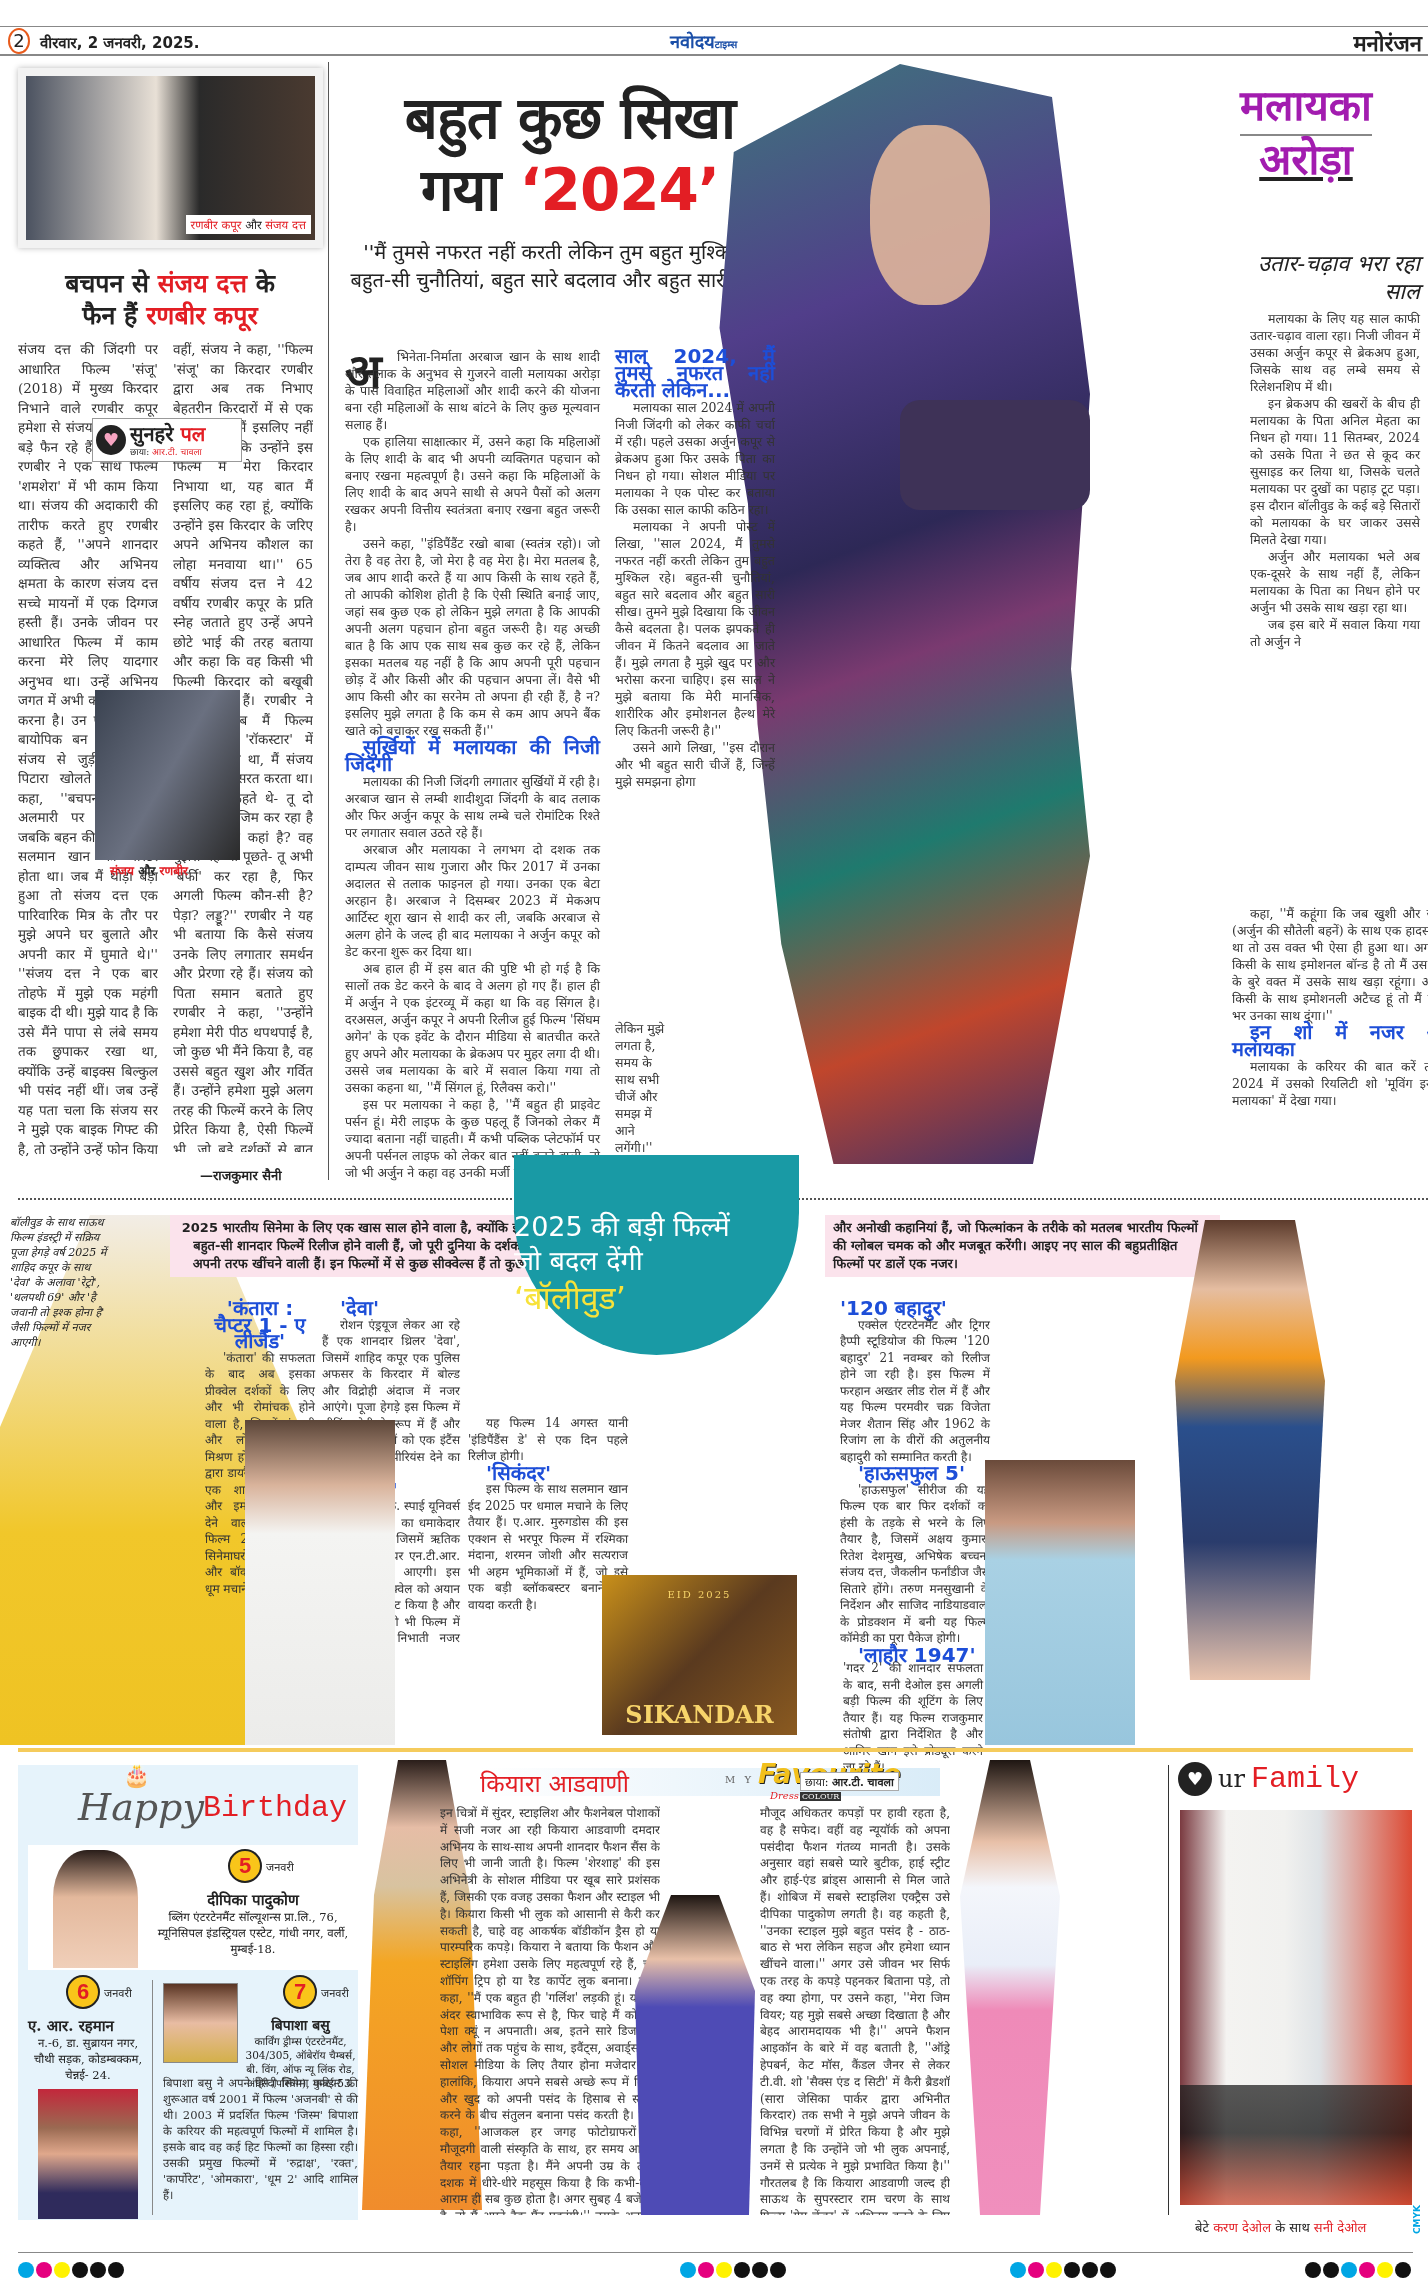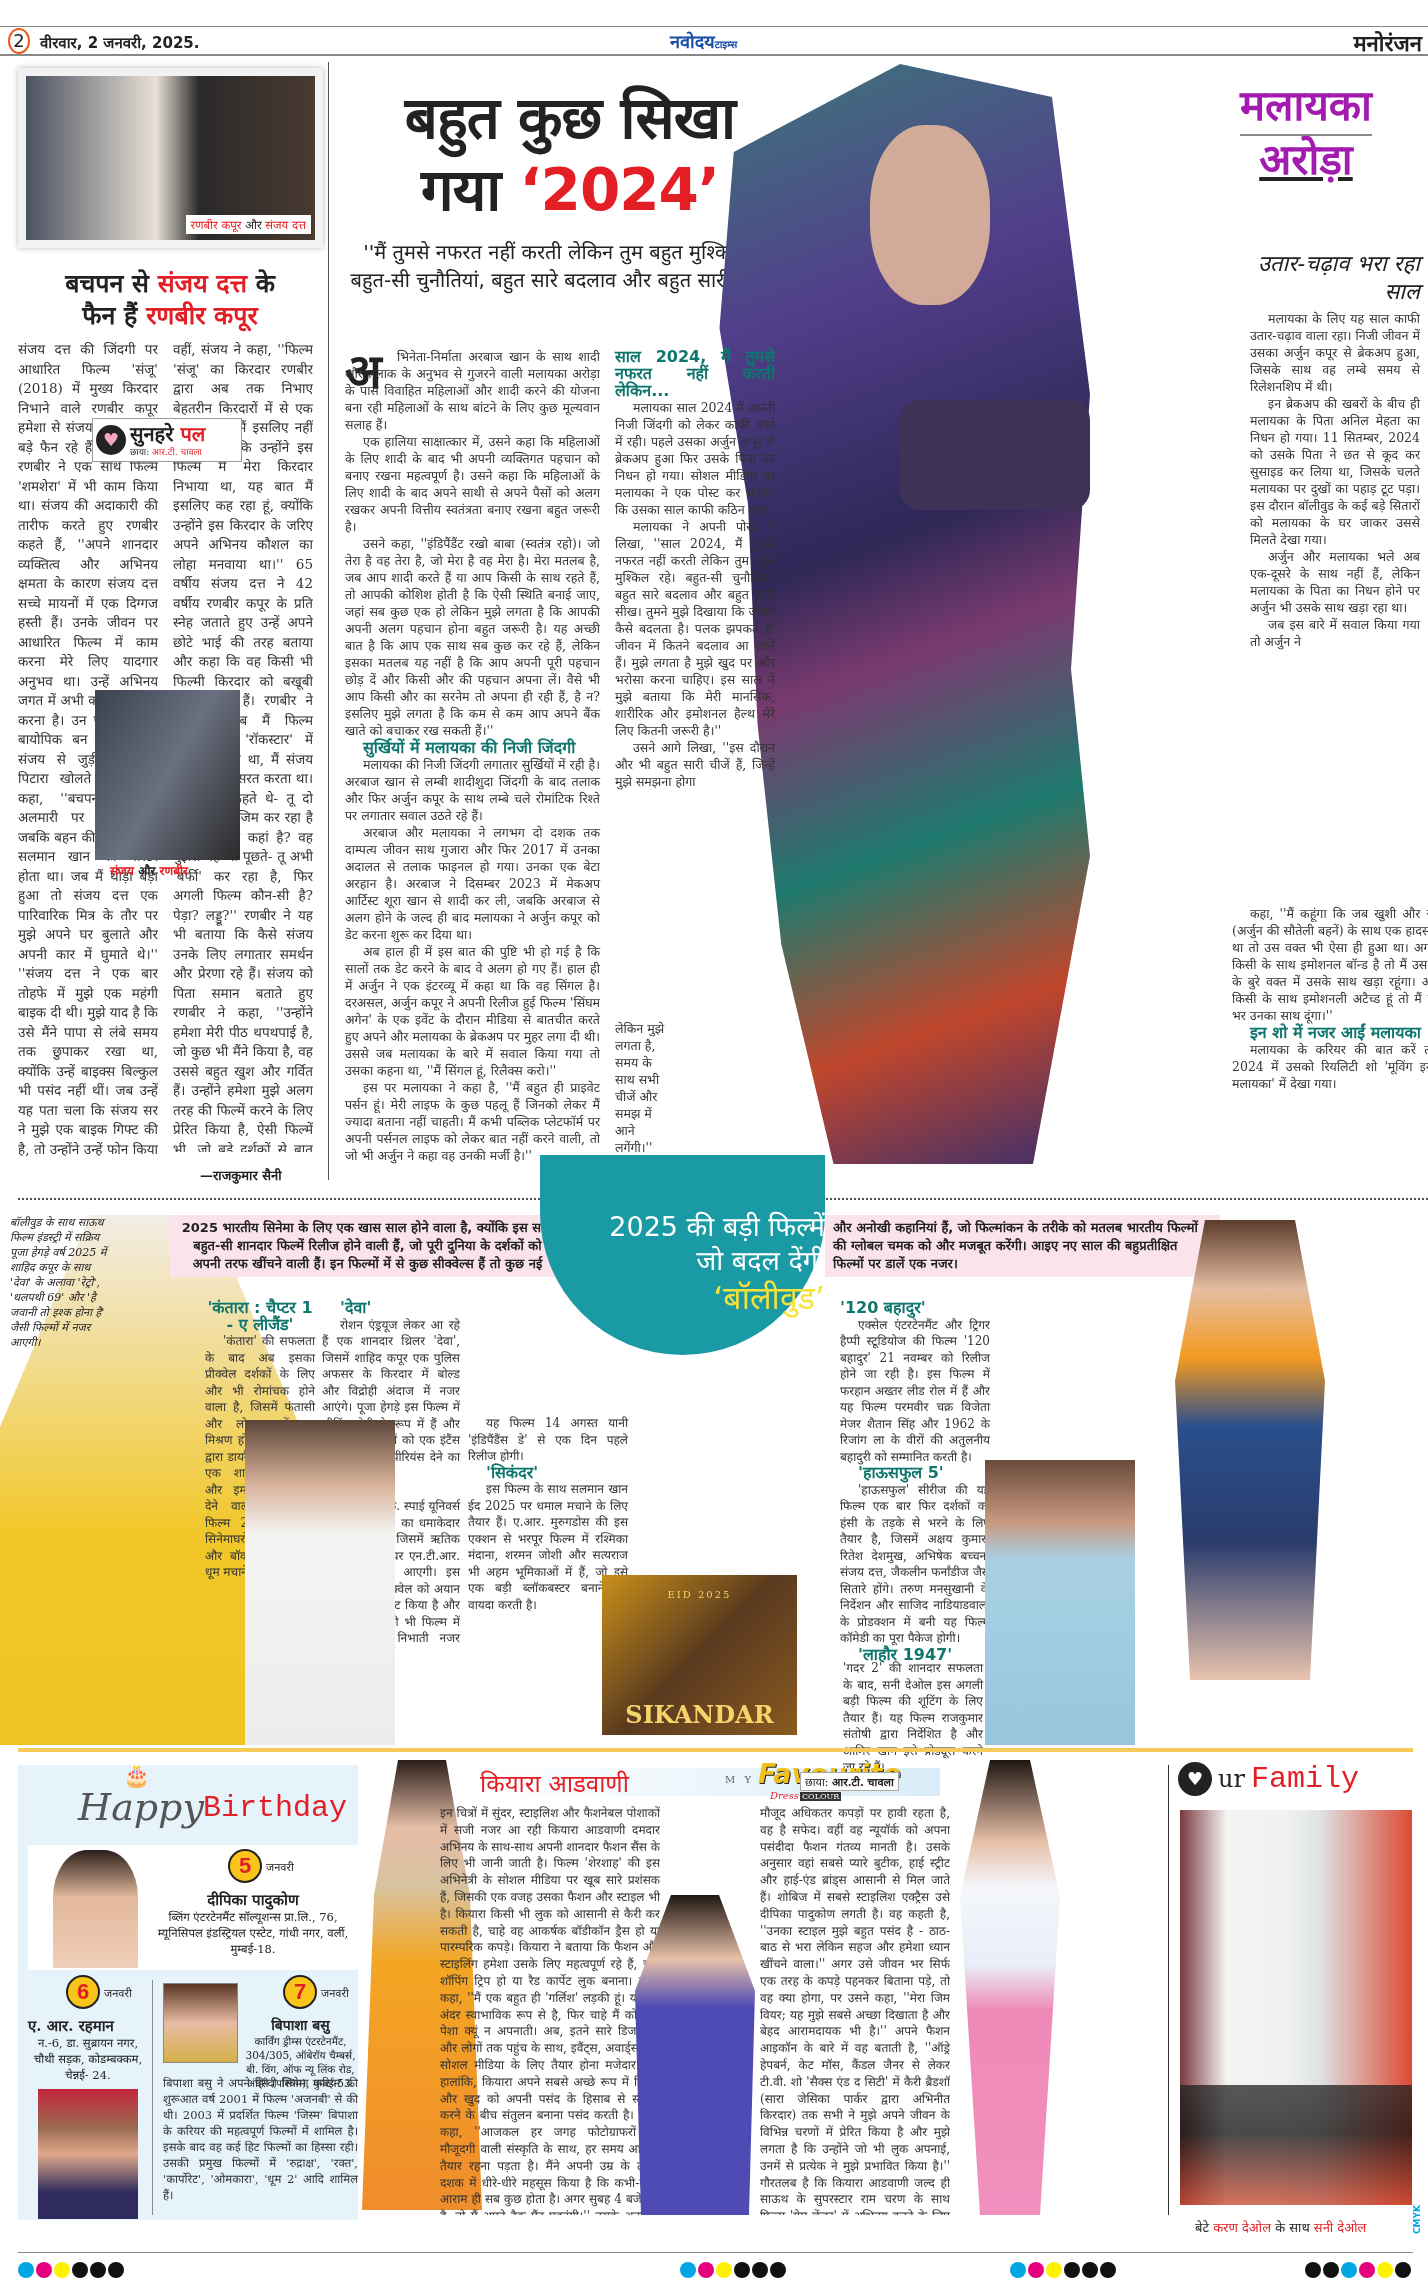--- a/index.html
+++ b/index.html
@@ -1,20 +1,20 @@
 <!DOCTYPE html>
 <html><head>
 <meta charset="utf-8">
 <style>
 *{box-sizing:border-box;margin:0;padding:0}
 body{width:1428px;height:2295px;background:#fff;font-family:"DejaVu Serif",serif;color:#222;position:relative;overflow:hidden}
 .abs{position:absolute}
 .txt{font-size:13.5px;line-height:19.5px;text-align:justify;color:#333}
 .txt p{text-indent:18px}
-.sub{font-weight:bold;font-family:"DejaVu Sans",sans-serif;font-size:16px;color:#0f766e}
+.sub{font-weight:bold;font-family:"DejaVu Sans",sans-serif;font-size:20px;color:#1d4ed8}
 .red{color:#e31e24}
 .hdr{left:0;top:26px;width:1428px;height:30px;border-top:1px solid #888;border-bottom:2px solid #888}
 .pageno{left:8px;top:1px;width:22px;height:26px;border:2px solid #e85b1c;border-radius:50%;font-size:18px;text-align:center;line-height:22px;font-family:"DejaVu Sans",sans-serif}
 .photo{background:linear-gradient(135deg,#6b5a4b,#c9b29a)}
 .dots{display:flex;gap:2px}
 .dot{width:16px;height:16px;border-radius:50%}
 .circle-num{width:34px;height:34px;border-radius:50%;background:#f9c51a;border:2px solid #222;color:#e31e24;font-weight:bold;font-size:22px;text-align:center;line-height:30px;font-family:"Liberation Sans",sans-serif}
 </style>
 </head>
 <body>
@@ -103,21 +103,21 @@
   <p>मलायका के करियर की बात करें तो वर्ष 2024 में उसको रियलिटी शो 'मूविंग इन विद मलायका' में देखा गया।</p>
 </div>
 
 <div class="abs" style="left:18px;top:1198px;width:1410px;border-top:2px dotted #555"></div>
 <div class="abs" style="left:0;top:1215px;width:300px;height:530px;background:linear-gradient(180deg,#f2ede6 0%,#f1c72a 60%,#efc323 100%);clip-path:polygon(30% 0,70% 0,100% 40%,100% 100%,0 100%,0 40%)"></div>
 <div class="abs" style="left:10px;top:1215px;width:100px;font-size:11px;line-height:15px;font-style:italic">बॉलीवुड के साथ साऊथ फिल्म इंडस्ट्री में सक्रिय पूजा हेगड़े वर्ष 2025 में शाहिद कपूर के साथ 'देवा' के अलावा 'रेट्रो', 'थलपथी 69' और 'है जवानी तो इश्क होना है' जैसी फिल्मों में नजर आएगी।</div>
 
 <div class="abs" style="left:170px;top:1215px;width:395px;background:#fbe3ec;padding:4px 8px;font-size:13px;line-height:18px;text-align:center;font-weight:bold;font-family:'DejaVu Sans',sans-serif">2025 भारतीय सिनेमा के लिए एक खास साल होने वाला है, क्योंकि इस साल बहुत-सी शानदार फिल्में रिलीज होने वाली हैं, जो पूरी दुनिया के दर्शकों को अपनी तरफ खींचने वाली हैं। इन फिल्मों में से कुछ सीक्वेल्स हैं तो कुछ नई</div>
 <div class="abs" style="left:825px;top:1215px;width:395px;background:#fbe3ec;padding:4px 8px;font-size:13px;line-height:18px;font-weight:bold;font-family:'DejaVu Sans',sans-serif">और अनोखी कहानियां हैं, जो फिल्मांकन के तरीके को मतलब भारतीय फिल्मों की ग्लोबल चमक को और मजबूत करेंगी। आइए नए साल की बहुप्रतीक्षित फिल्मों पर डालें एक नजर।</div>
 
-<div class="abs" style="left:540px;top:1155px;width:285px;height:200px;background:#199aa5;border-radius:0 0 150px 150px;color:#fff;text-align:right;padding-top:55px;font-family:'DejaVu Sans',sans-serif">
+<div class="abs" style="left:514px;top:1155px;width:285px;height:200px;background:#199aa5;border-radius:0 0 150px 150px;color:#fff;text-align:left;padding-top:55px;font-family:'DejaVu Sans',sans-serif">
   <div style="font-size:27px;line-height:34px">2025 की बड़ी फिल्में</div>
   <div style="font-size:27px;line-height:34px">जो बदल देंगी</div>
   <div style="font-size:32px;line-height:40px;color:#f7e23a">‘बॉलीवुड’</div>
 </div>
 
 <div class="abs txt" style="left:205px;top:1300px;width:110px;font-size:12px;line-height:16.5px">
   <p class="sub" style="text-align:center;text-indent:0">'कंतारा : चैप्टर 1 - ए लीजैंड'</p>
   <p>'कंतारा' की सफलता के बाद अब इसका प्रीक्वेल दर्शकों के लिए और भी रोमांचक होने वाला है, जिसमें फंतासी और लोककथाओं का मिश्रण होगा। ऋषभ शैट्टी द्वारा डायरैक्टेड यह फिल्म एक शानदार विजुअल और इमोशनल अनुभव देने वाली होगी। यह फिल्म 2 अक्तूबर को सिनेमाघरों में रिलीज होगी और बॉक्स ऑफिस पर धूम मचाने वाली है।</p>
 </div>
 <div class="abs txt" style="left:322px;top:1300px;width:138px;font-size:12px;line-height:16.5px">

